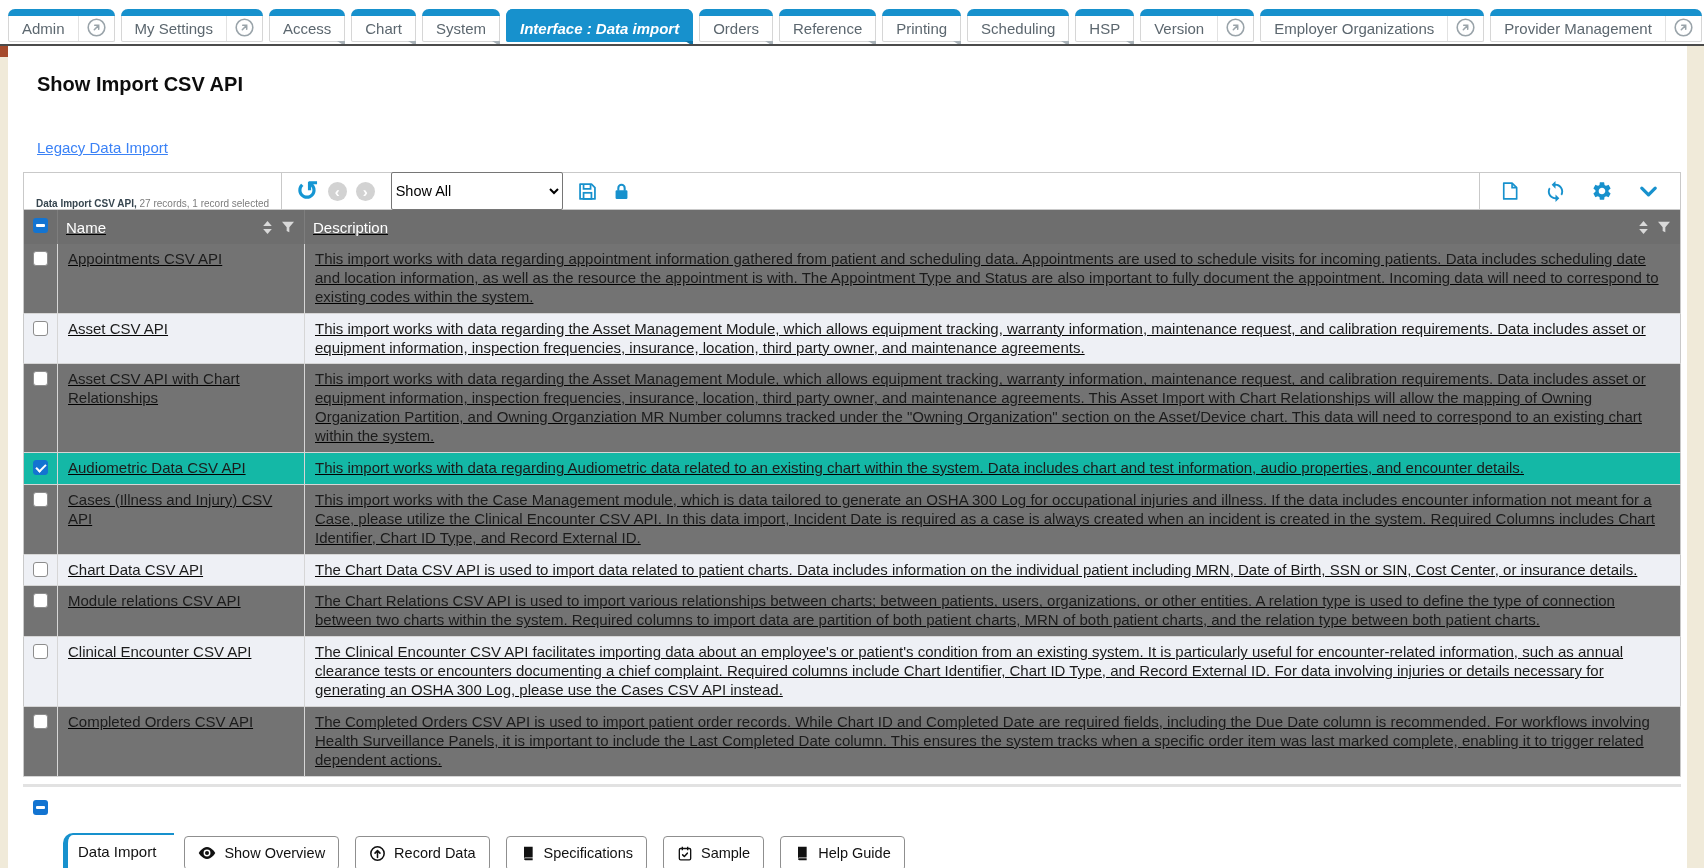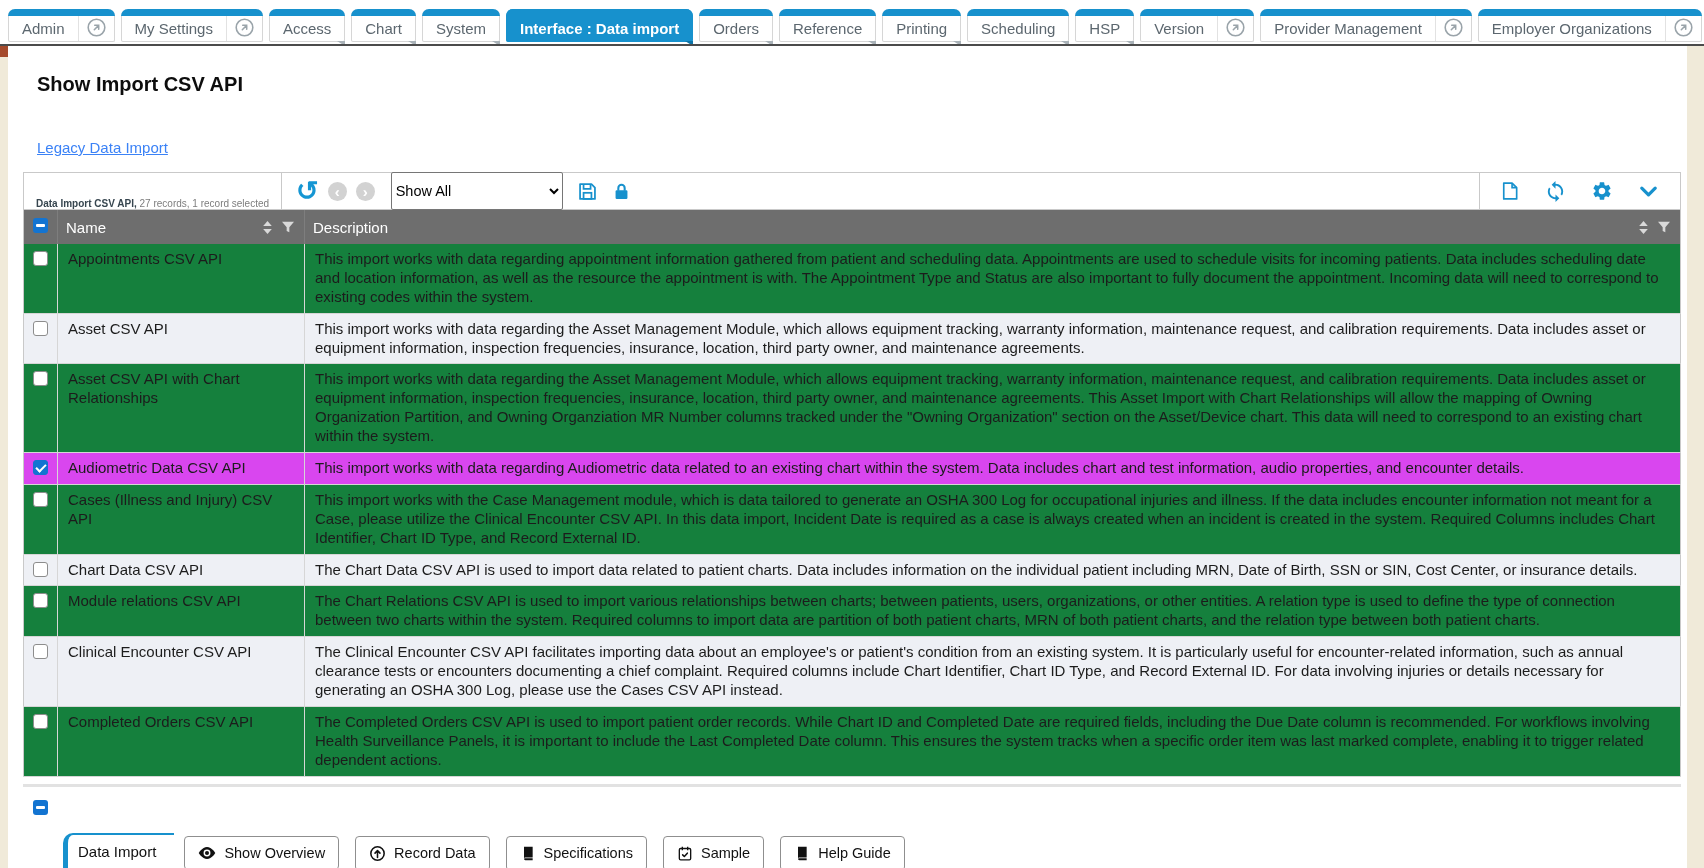--- a/index.html
+++ b/index.html
@@ -15,21 +15,21 @@
   .tab { position:relative; height:33px; display:flex; align-items:center; flex:0 0 auto;
          background:#fff; border:1px solid #d6d6d6; border-top:none;
          border-radius:7px 7px 2px 2px; padding-top:7px; cursor:pointer; }
   .tab::before { content:""; position:absolute; left:-1px; right:-1px; top:0; height:7px;
                  background:#1791cd; border-radius:7px 7px 0 0; }
   .tab-label { padding:0 13px; font-size:15px; color:#5c676f; }
   .tab-ext { border-left:1px solid #e2e2e2; align-self:stretch; display:flex;
              align-items:center; padding:0 7px 0 7px; margin-top:-2px; }
   .tab.active { background:#1791cd; border-color:#1791cd; }
   .tab.active::before { background:#1791cd; }
-  .tab.active .tab-label { color:#fff; font-weight:bold; }
+  .tab.active .tab-label { color:#fff; font-weight:bold;font-style:italic; }
   .fold { position:absolute; right:-1px; bottom:-5px; width:0; height:0;
           border-top:5px solid #a9b2b8; border-left:8px solid transparent; }
   .tab.active .fold { border-top-color:#0d74a8; }
 
   
   .edge-left  { position:absolute; left:0; top:46px; bottom:0; width:8px;  background:#f0ead9; }
   .edge-right { position:absolute; right:0; top:46px; bottom:0; width:17px; background:#f0ead9; }
   .corner-red { position:absolute; left:0; top:46px; width:8px; height:11px; background:#a54a2c; }
 
   
@@ -50,36 +50,36 @@
   .toolbar > .tb-icon { margin-left:14px; }
   .navcirc { width:19px; height:19px; border-radius:50%; background:#d2d2d2; color:#fff;
              font-size:15px; font-weight:bold; display:inline-flex; align-items:center;
              justify-content:center; line-height:1; margin-left:9px; cursor:pointer; }
   select.showall { margin-left:16px; width:172px; height:38px; font-size:14.5px;
                    border:1px solid #767676; border-radius:2px; background:#fff; color:#000; }
   .tb-right { margin-left:auto; display:flex; align-items:center; gap:24px; padding:0 20px;
               border-left:1px solid #c9c9c9; align-self:stretch; }
 
   
-  table.grid-table { border-collapse:collapse; width:100%; border:1px solid #c9c9c9; border-top:none; }
+  table.grid-table { border-collapse:collapse; width:100%; border:1px solid #c9c9c9; border-top:none;text-decoration:underline; }
   thead th { background:#6e6e6e; color:#fff; font-weight:normal; font-size:15px;
              text-align:left; padding:8px 8px; }
   th.h-check { width:34px; text-align:center; padding:8px 0; border-right:1px solid #7e7e7e; }
   th.h-name { width:247px; border-right:1px solid #7e7e7e; }
   .hwrap { display:flex; align-items:center; }
   .hicons { margin-left:auto; display:flex; align-items:center; gap:6px; }
   .hic { display:inline-flex; align-items:center; cursor:pointer; }
 
   tbody td { padding:6px 10px; border-bottom:1px solid #d6d6d6; vertical-align:top;
              font-size:15px; line-height:1.26; color:#1c1c1c; }
   td.c-check { border-right:1px solid #d6d6d6; text-align:center; padding:7px 0 0 0; }
   td.c-name  { border-right:1px solid #d6d6d6; }
-  tr.odd { background:#15803d; }
+  tr.odd { background:#737373; }
   tr.even { background:#eef0f5; }
-  tr.selected { background:#d946ef; }
+  tr.selected { background:#14b8a6; }
 
   input[type=checkbox] { appearance:none; -webkit-appearance:none; width:15px; height:15px;
       border:1.5px solid #8d8d8d; border-radius:3px; background:#fff; margin:0;
       position:relative; cursor:pointer; vertical-align:top; }
   input[type=checkbox]:checked { background:#1374d1; border-color:#1374d1; }
   input[type=checkbox]:checked::after { content:""; position:absolute; left:4px; top:1px;
       width:4px; height:8px; border:solid #fff; border-width:0 2px 2px 0; transform:rotate(45deg); }
 
   .minusbox { display:inline-block; width:15px; height:15px; background:#1374d1;
               border-radius:3px; position:relative; cursor:pointer; }
@@ -161,30 +161,30 @@
       <div class="tab">
         <span class="tab-label">Version</span>
         <span class="tab-ext">
           <svg width="21" height="21" viewBox="0 0 24 24" fill="none" stroke="#9aa4aa" stroke-width="1.8">
             <circle cx="12" cy="12" r="9.5"></circle>
             <path d="M9.5 14.5L14.5 9.5M10 9.5h4.5V14" stroke-linecap="round"></path>
           </svg>
         </span>
       </div>
       <div class="tab">
-        <span class="tab-label">Provider Management</span>
+        <span class="tab-label">Employer Organizations</span>
         <span class="tab-ext">
           <svg width="21" height="21" viewBox="0 0 24 24" fill="none" stroke="#9aa4aa" stroke-width="1.8">
             <circle cx="12" cy="12" r="9.5"></circle>
             <path d="M9.5 14.5L14.5 9.5M10 9.5h4.5V14" stroke-linecap="round"></path>
           </svg>
         </span>
       </div>
       <div class="tab">
-        <span class="tab-label">Employer Organizations</span>
+        <span class="tab-label">Provider Management</span>
         <span class="tab-ext">
           <svg width="21" height="21" viewBox="0 0 24 24" fill="none" stroke="#9aa4aa" stroke-width="1.8">
             <circle cx="12" cy="12" r="9.5"></circle>
             <path d="M9.5 14.5L14.5 9.5M10 9.5h4.5V14" stroke-linecap="round"></path>
           </svg>
         </span>
       </div>
     </div>
 
   <div class="edge-left"></div>

